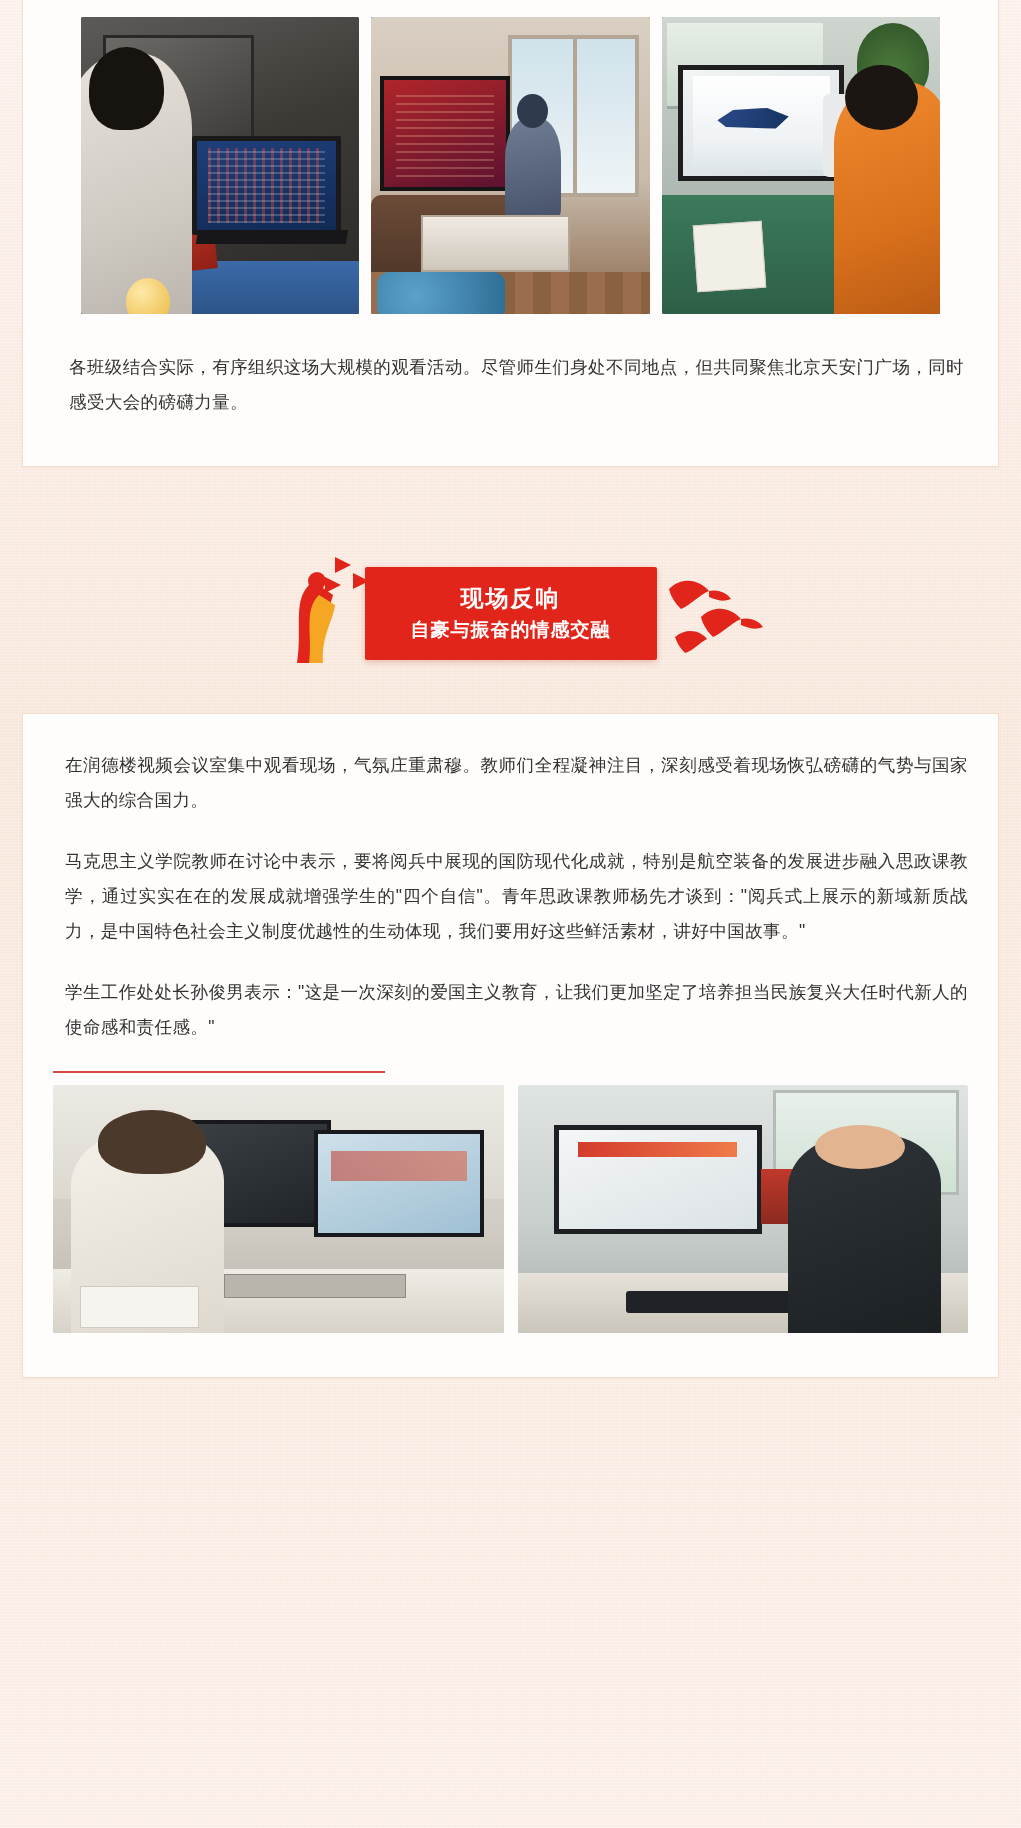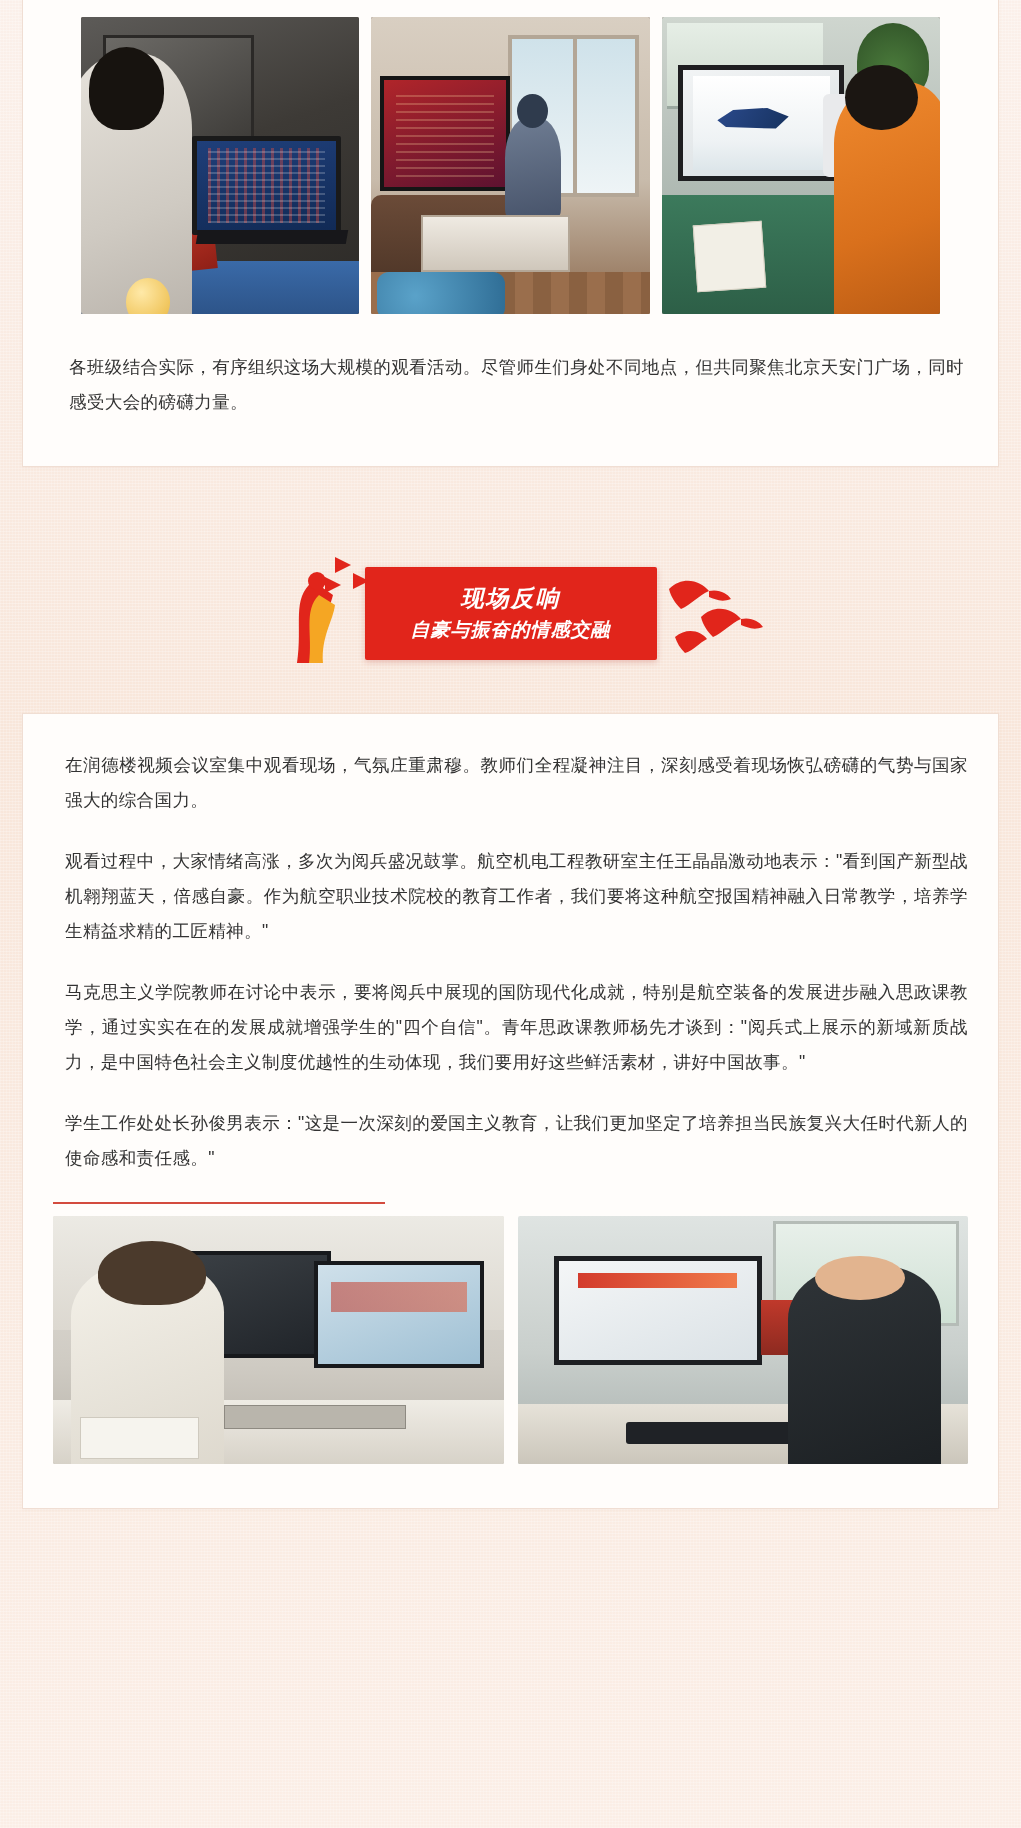--- a/index.html
+++ b/index.html
@@ -93,21 +93,20 @@
     display: flex;
     align-items: center;
   }
   .banner-box {
     background: #e1251b;
     color: #ffffff;
     padding: 14px 46px 16px 46px;
     text-align: center;
     border-radius: 2px;
     box-shadow: 0 2px 6px rgba(180,40,30,0.25);
-    font-style: italic;
   }
   .banner-line1 {
     font-size: 23px;
     font-weight: bold;
     letter-spacing: 2px;
     line-height: 1.5;
   }
   .banner-line2 {
     font-size: 19px;
     font-weight: bold;
@@ -458,21 +457,20 @@
           <path d="M18 74 C30 64 44 68 50 76 C42 80 36 88 28 90 C23 85 20 80 18 74 Z" fill="#e1251b"></path>
         </svg>
       </div>
 
     </div>
   </div>
 
   <div class="card card-bottom">
 
     <p class="para">在润德楼视频会议室集中观看现场，气氛庄重肃穆。教师们全程凝神注目，深刻感受着现场恢弘磅礴的气势与国家强大的综合国力。</p>
-    <p class="para">观看过程中，大家情绪高涨，多次为阅兵盛况鼓掌。航空机电工程教研室主任王晶晶激动地表示："看到国产新型战机翱翔蓝天，倍感自豪。作为航空职业技术院校的教育工作者，我们要将这种航空报国精神融入日常教学，培养学生精益求精的工匠精神。"</p>
     <p class="para">马克思主义学院教师在讨论中表示，要将阅兵中展现的国防现代化成就，特别是航空装备的发展进步融入思政课教学，通过实实在在的发展成就增强学生的"四个自信"。青年思政课教师杨先才谈到："阅兵式上展示的新域新质战力，是中国特色社会主义制度优越性的生动体现，我们要用好这些鲜活素材，讲好中国故事。"</p>
     <p class="para">学生工作处处长孙俊男表示："这是一次深刻的爱国主义教育，让我们更加坚定了培养担当民族复兴大任时代新人的使命感和责任感。"</p>
 
     <div class="photo-row-2">
 
       <div style="flex:1 1 0;">
         <div class="photo-left-rule"></div>
         <div class="photo2 pA">
           <div class="ph-bg"></div>
           <div class="wall"></div>

